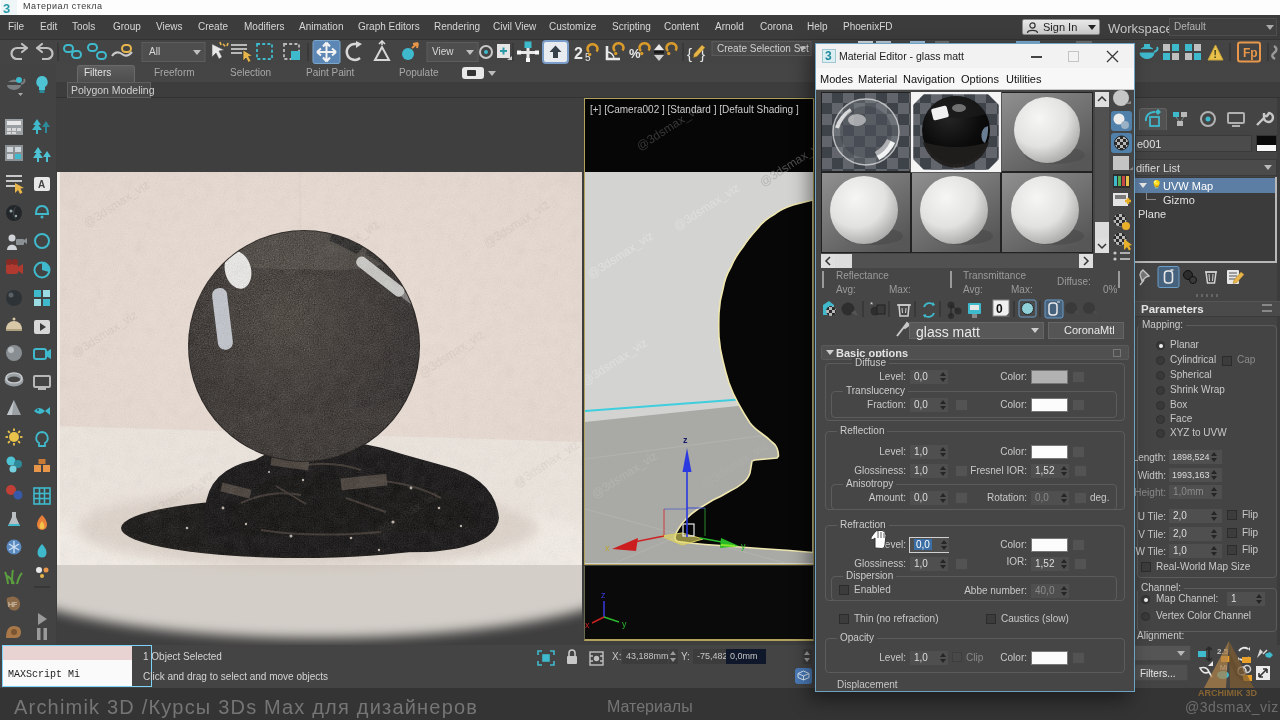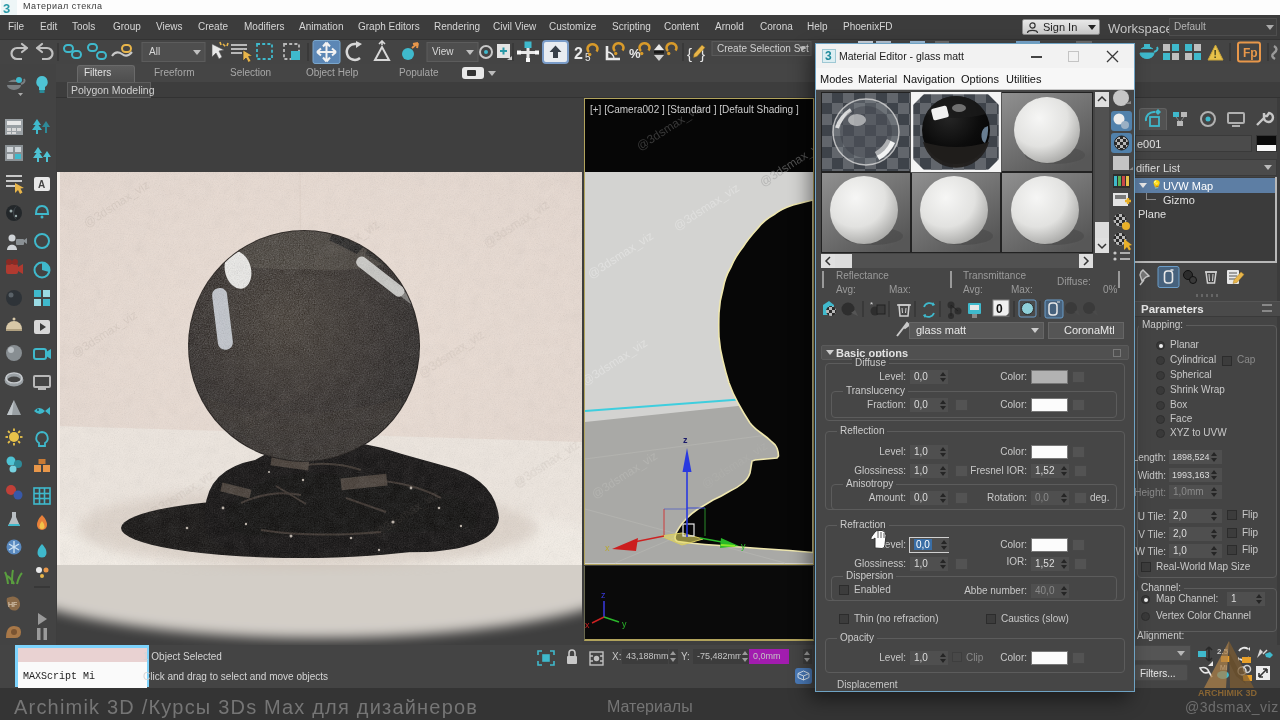--- a/index.html
+++ b/index.html
@@ -173,21 +173,21 @@
 <path d="M1274 6 q5 3 0 7 q-4 3 1 6" stroke="#9a9a9a" stroke-width="2.4" fill="none"></path>
 </g>
 </svg>
 </div>
 
 <div class="abs" style="left:56px;top:64px;width:1224px;height:18px;background:#454545"></div>
 <div class="abs" style="left:77px;top:65px;width:58px;height:17px;background:linear-gradient(#5d5d5d,#4e4e4e);border:1px solid #6a6a6a;border-bottom:none;border-radius:3px 3px 0 0"></div>
 <div class="abs t" style="left:84px;top:67px;color:#e2e2e2">Filters</div>
 <div class="abs t" style="left:154px;top:67px;color:#a8a8a8">Freeform</div>
 <div class="abs t" style="left:230px;top:67px;color:#a8a8a8">Selection</div>
-<div class="abs t" style="left:306px;top:67px;color:#a8a8a8">Object Help</div>
+<div class="abs t" style="left:306px;top:67px;color:#a8a8a8">Paint Paint</div>
 <div class="abs t" style="left:399px;top:67px;color:#a8a8a8">Populate</div>
 <div class="abs" style="left:462px;top:67px;width:22px;height:12px;background:#e8e8e8;border-radius:3px"></div>
 <div class="abs" style="left:467px;top:70px;width:9px;height:6px;background:#333;border-radius:1px"></div>
 <div class="abs" style="left:488px;top:71px;width:0;height:0;border-left:4px solid transparent;border-right:4px solid transparent;border-top:5px solid #bbb"></div>
 
 <div class="abs" style="left:56px;top:82px;width:1224px;height:16px;background:#3d3d3d;border-bottom:1px solid #323232"></div>
 <div class="abs" style="left:0;top:64px;width:56px;height:34px;background:#434343"></div>
 <div class="abs" style="left:67px;top:82px;width:84px;height:16px;background:#484848;border:1px solid #5e5e5e"></div>
 <div class="abs" style="left:71px;top:84px;font-size:10.5px;color:#d0d0d0;white-space:nowrap">Polygon Modeling</div>
 
@@ -723,21 +723,21 @@
       <i class="u"></i>
       <i class="d"></i>
     </div>
 <div class="rd" style="left:1141px;top:612px"></div>
     <div class="lab" style="left:1156px;top:610px">Vertex Color Channel</div>
 <div class="lab" style="left:1137px;top:630px">Alignment:</div>
 </div>
 
 <div id="statusbar">
 <div class="abs" style="left:0;top:645px;width:1280px;height:43px;background:#444444"></div>
-<div class="abs" style="left:15px;top:645px;width:134px;height:42px;border:3px solid #7dd3fc">
+<div class="abs" style="left:2px;top:645px;width:150px;height:42px;border:1px solid #7dd3fc">
 <div class="abs" style="left:0;top:0;width:129px;height:14px;background:#e9d2d2"></div>
 <div class="abs" style="left:0;top:14px;width:129px;height:26px;background:#fafafa"></div>
 <div class="abs" style="left:5px;top:23px;font-family:'Liberation Mono',monospace;font-size:10px;color:#222">MAXScript Mi</div>
 </div>
 <div class="abs t" style="left:143px;top:651px;color:#d4d4d4">1 Object Selected</div>
 <div class="abs t" style="left:143px;top:671px;color:#d4d4d4">Click and drag to select and move objects</div>
 <svg class="abs" style="left:536px;top:648px" width="72" height="20" viewBox="0 0 72 20">
 <g fill="none" stroke="#3fb9cc" stroke-width="1.6">
         <path d="M6 3 l-4 0 l0 4 M14 3 l4 0 l0 4 M6 17 l-4 0 l0 -4 M14 17 l4 0 l0 -4"></path>
         <rect x="7" y="7" width="6" height="6" fill="#3fb9cc"></rect>
@@ -758,21 +758,21 @@
       <i class="u" style="border-bottom-color:#9a9a9a"></i>
       <i class="d" style="border-top-color:#9a9a9a"></i>
     </div>
 <div class="abs t" style="left:681px;top:651px;color:#c8c8c8">Y:</div>
 <div class="fld" style="left:693px;top:649px;width:50px;height:15px;background:#3c3c3c;color:#c4c4c4;font-size:9px;line-height:15px">-75,482mm</div>
     <div class="sp" style="left:741px;top:649px;height:15px;background:#3c3c3c">
       <i class="u" style="border-bottom-color:#9a9a9a"></i>
       <i class="d" style="border-top-color:#9a9a9a"></i>
     </div>
 <div class="abs t" style="left:753px;top:651px;color:#c8c8c8">Z:</div>
-<div class="fld" style="left:749px;top:649px;width:40px;height:15px;background:#a21caf;color:#c4c4c4;font-size:9px;line-height:15px">0,0mm</div>
+<div class="fld" style="left:726px;top:649px;width:40px;height:15px;background:#0f172a;color:#c4c4c4;font-size:9px;line-height:15px">0,0mm</div>
     <div class="sp" style="left:803px;top:649px;height:15px;background:#3c3c3c">
       <i class="u" style="border-bottom-color:#9a9a9a"></i>
       <i class="d" style="border-top-color:#9a9a9a"></i>
     </div>
 <div class="abs" style="left:795px;top:668px;width:17px;height:16px;background:#4a7ab8;border-radius:3px"></div>
 <svg class="abs" style="left:797px;top:670px" width="13" height="12" viewBox="0 0 13 12">
       <path d="M6.5 1 L12 3.5 L6.5 6 L1 3.5 z M1 3.5 v4 L6.5 10 v-4 M12 3.5 v4 L6.5 10" fill="none" stroke="#dce8f4" stroke-width="1"></path>
     </svg>
 <div class="abs" style="left:1130px;top:645px;width:61px;height:16px;background:#555555;border:1px solid #474747"></div>
 <div class="abs" style="left:1177px;top:651px;width:0;height:0;border-left:4px solid transparent;border-right:4px solid transparent;border-top:5px solid #b8b8b8"></div>
@@ -1051,21 +1051,21 @@
       </g>
 <g transform="translate(266,2)">
         <circle cx="7" cy="7" r="6" fill="#3a3a3a"></circle>
         <path d="M10 11 l6 4 l-2 -6" fill="#4a4a4a"></path>
       </g>
 </svg>
 <svg class="abs" style="left:78px;top:277px" width="16" height="18" viewBox="0 0 16 18">
       <path d="M3 15 L10 6 M10 6 l3 -4 l2 2 l-4 3 z" stroke="#c8c8c8" stroke-width="2" fill="#c8c8c8"></path>
     </svg>
 <div class="abs" style="left:93px;top:278px;width:135px;height:17px;background:#585858;border:1px solid #666"></div>
-<div class="abs" style="left:100px;top:280px;font-size:11px;color:#e8e8e8">glass matt</div>
+<div class="abs" style="left:100px;top:280px;font-size:14px;color:#e8e8e8">glass matt</div>
 <div class="abs" style="left:215px;top:284px;width:0;height:0;border-left:4px solid transparent;border-right:4px solid transparent;border-top:5px solid #ccc"></div>
 <div class="abs" style="left:232px;top:278px;width:76px;height:17px;background:#555555;border:1px solid #666"></div>
 <div class="abs" style="left:248px;top:280px;font-size:11px;color:#e8e8e8">CoronaMtl</div>
 <div id="mated2">
 <div class="abs" style="left:5px;top:301px;width:308px;height:15px;background:#505050;border:1px solid #5a5a5a;border-radius:2px"></div>
 <div class="abs" style="left:10px;top:306px;width:0;height:0;border-left:4px solid transparent;border-right:4px solid transparent;border-top:5px solid #ccc"></div>
 <div class="abs" style="left:20px;top:303px;font-size:11px;font-weight:bold;color:#e2e2e2">Basic options</div>
 <div class="abs" style="left:297px;top:305px;width:8px;height:8px;border:1px solid #777"></div>
 
 <div class="gb" style="left:9px;top:319px;width:300px;height:58px"></div>

